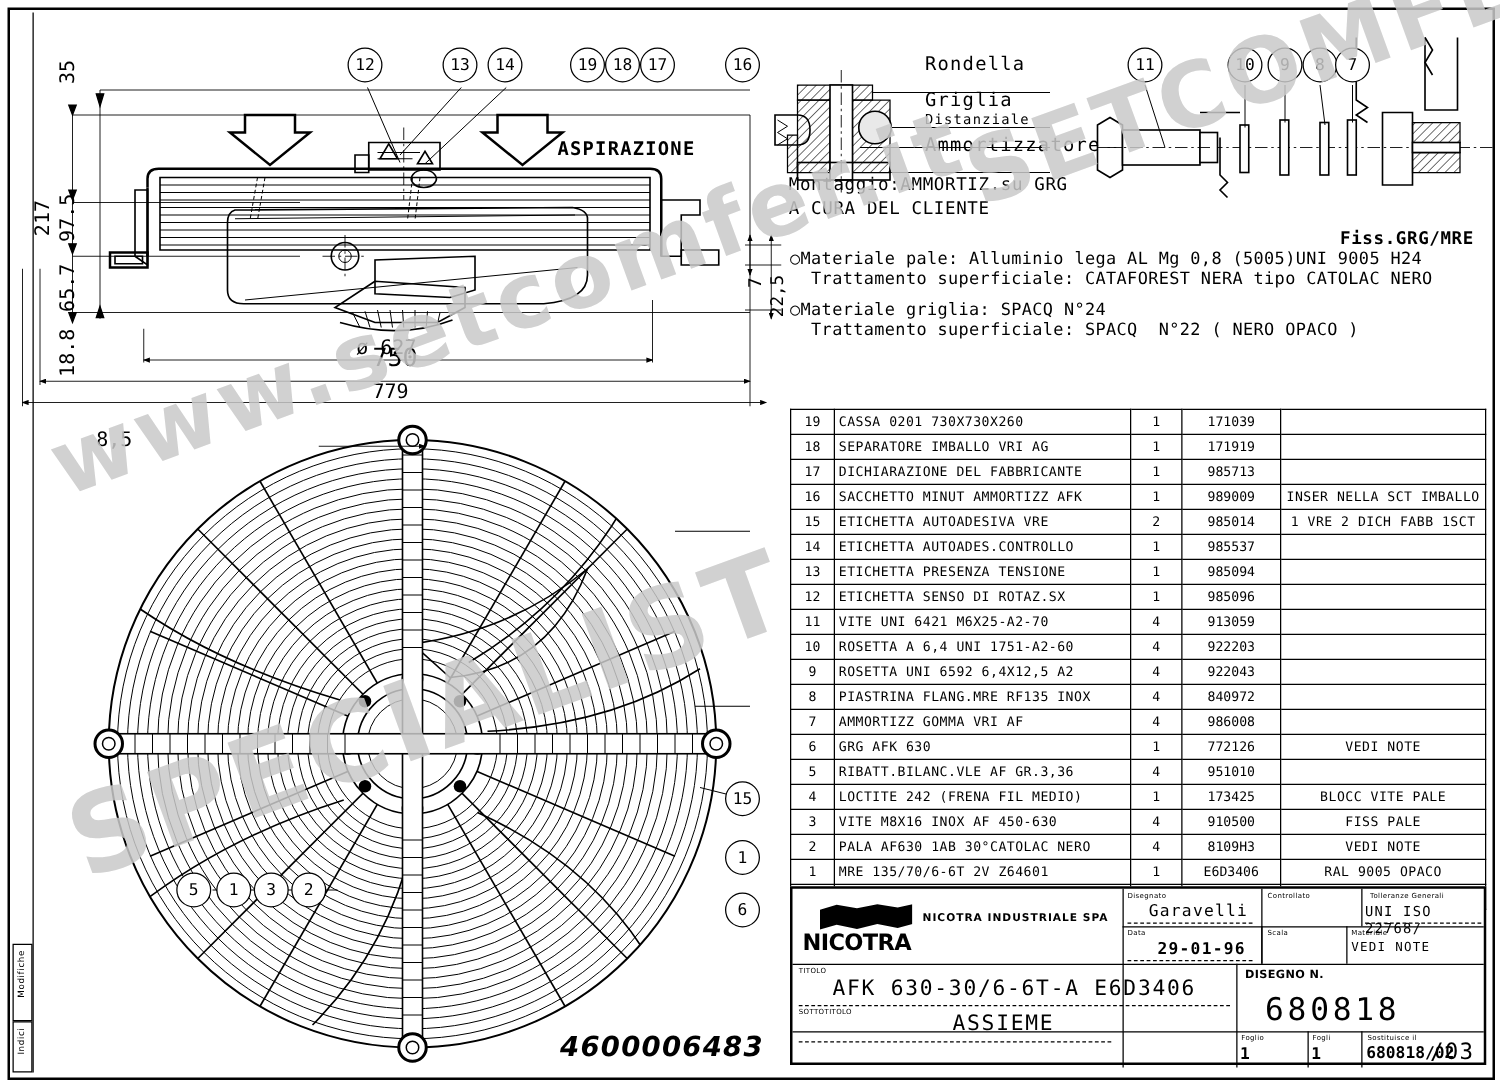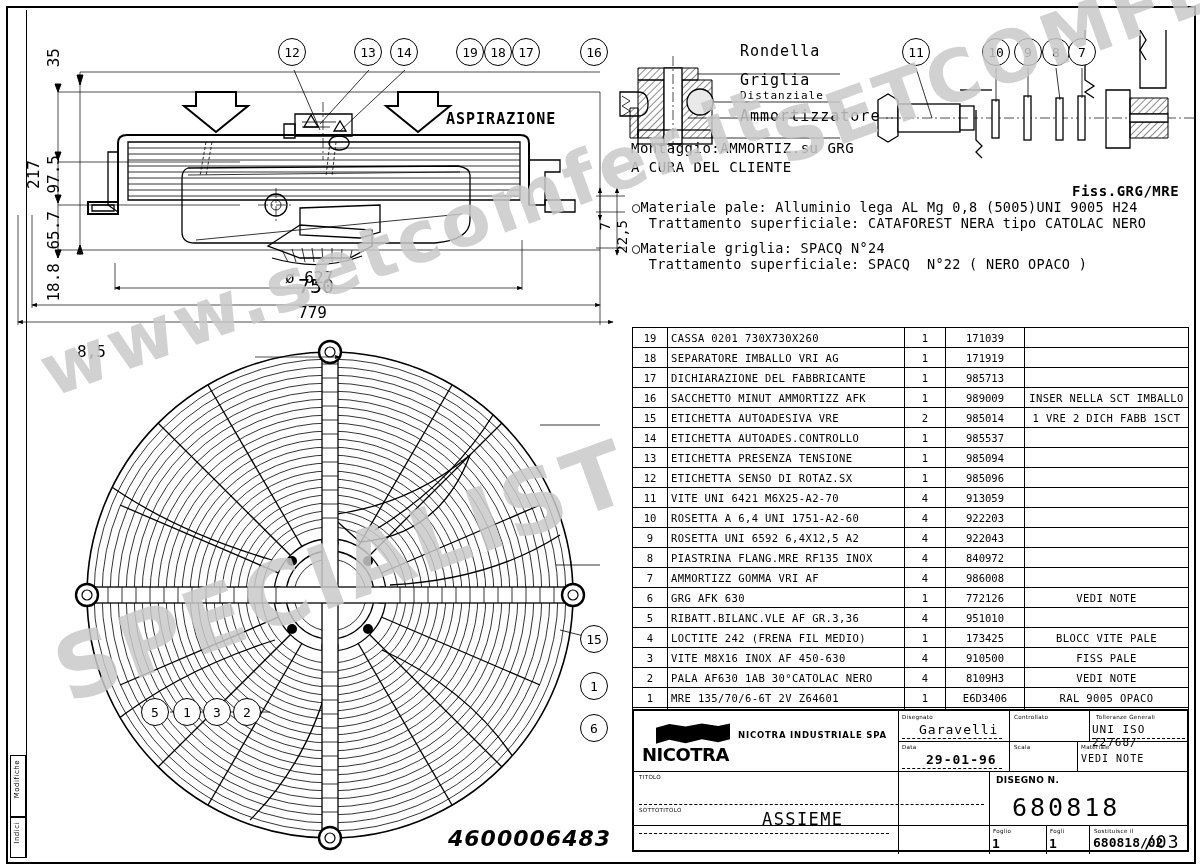--- a/index.html
+++ b/index.html
@@ -690,20 +690,21 @@
     <div class="tb-val" style="left:292px;top:41px;font-weight:bold;">29-01-96</div>
     <div class="dashline" style="left:268px;top:57px;width:100px;"></div>
 
     <div class="tb-cap" style="left:380px;top:33px;">Scala</div>
     <div class="tb-val" style="left:382px;top:42px;font-size:10px;"></div>
 
     <div class="tb-cap" style="left:447px;top:33px;">Materiale</div>
     <div class="tb-val" style="left:447px;top:42px;font-size:10px;">VEDI NOTE</div>
 
     <div class="tb-cap" style="left:5px;top:63px;">TITOLO</div>
+    <div class="tb-val" style="left:32px;top:70px;font-size:17px;letter-spacing:1.4px;">AFK 630-30/6-6T-A E6D3406</div>
     <div class="dashline" style="left:5px;top:93px;width:345px;"></div>
 
     <div class="tb-cap" style="left:5px;top:96px;">SOTTOTITOLO</div>
     <div class="tb-val" style="left:128px;top:98px;font-size:17px;letter-spacing:1.4px;">ASSIEME</div>
     <div class="dashline" style="left:5px;top:122px;width:250px;"></div>
 
     <div class="tb-cap" style="left:362px;top:64px;font-size:9px;font-weight:bold;">DISEGNO N.</div>
     <div class="tb-val" style="left:378px;top:82px;font-size:25px;letter-spacing:3px;">680818</div>
     <div class="tb-val" style="left:510px;top:88px;font-size:18px;margin-top:32px;">/03</div>
 

